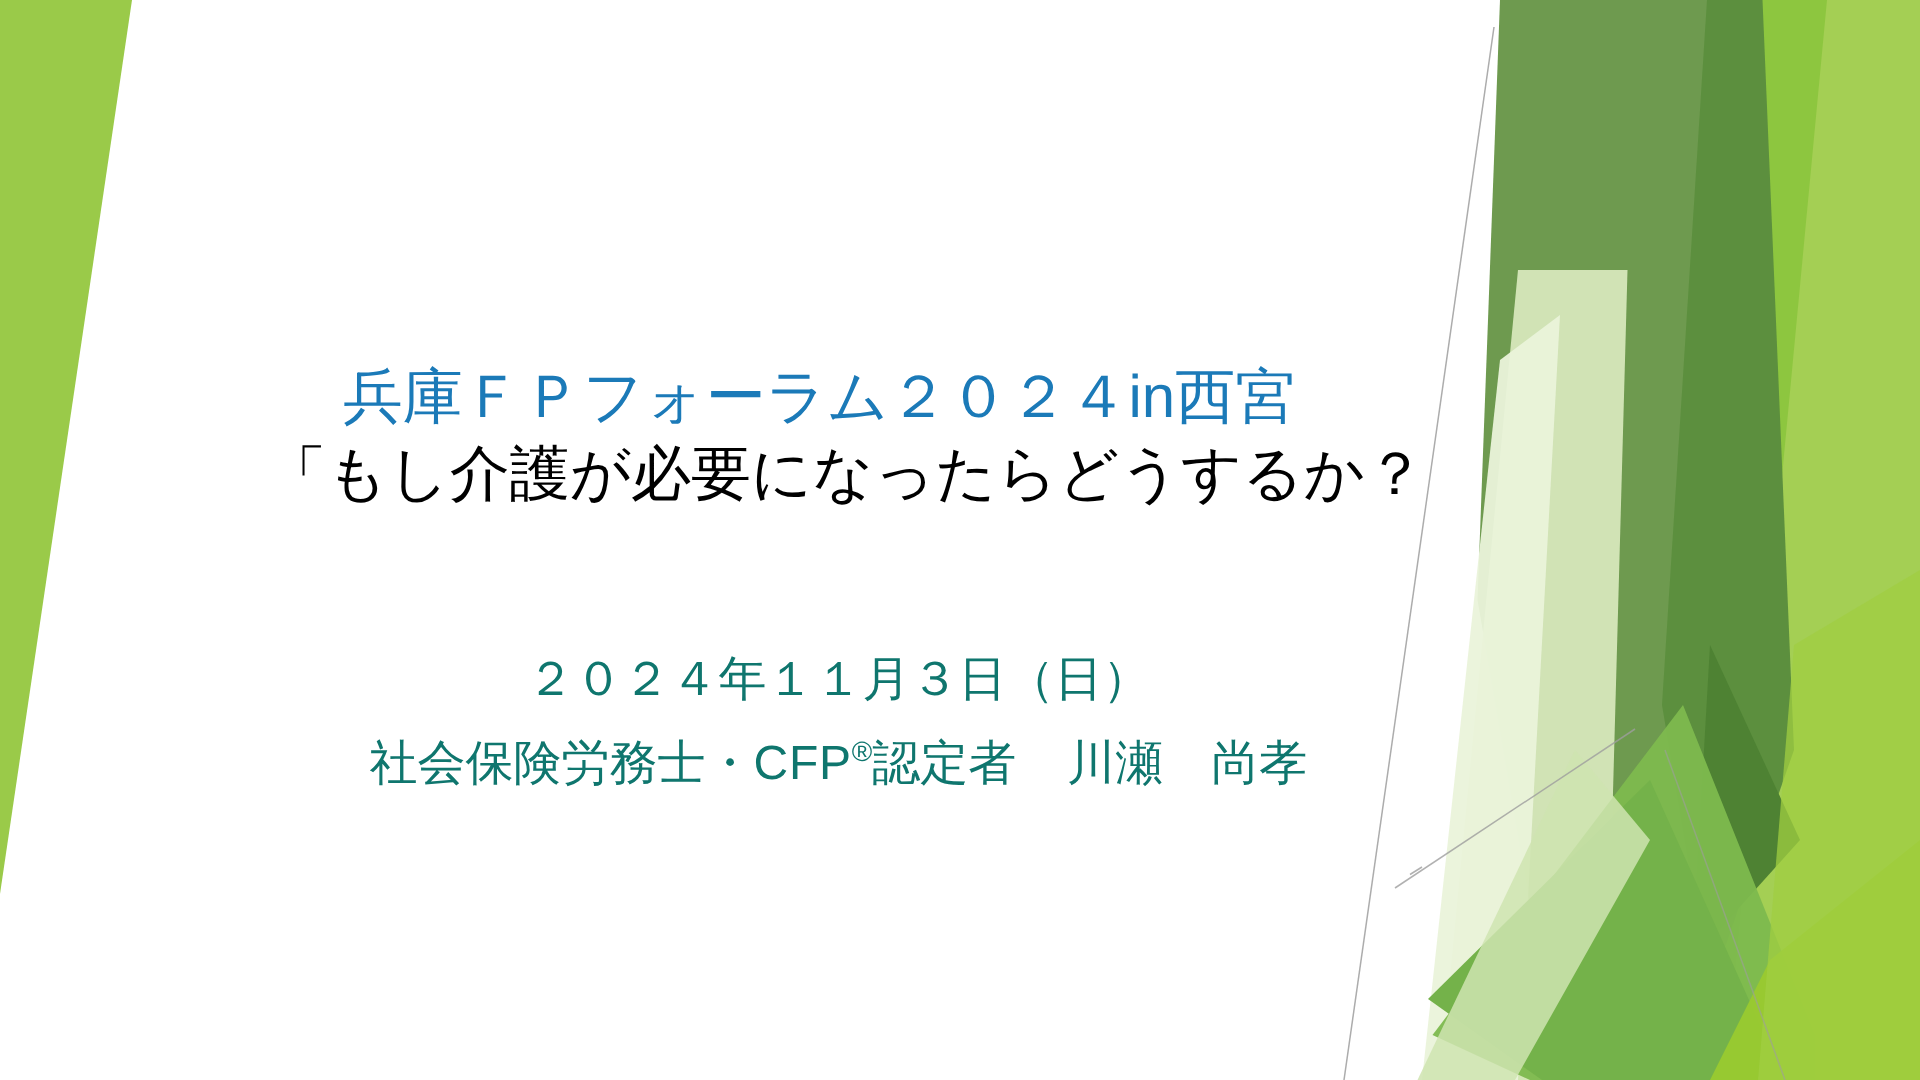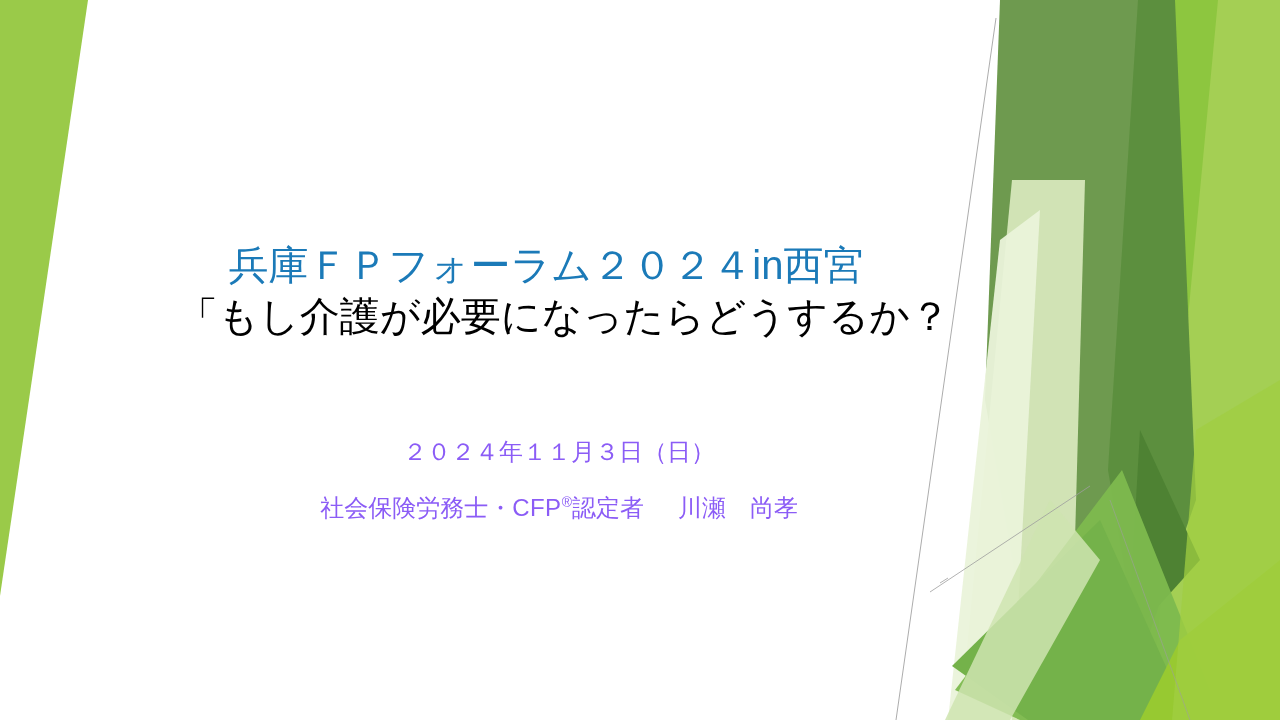--- a/index.html
+++ b/index.html
@@ -54,22 +54,22 @@
   }
   .subtitle-block {
     position: absolute;
     left: 0;
     top: 424px;
     width: 1118px;
     text-align: center;
   }
   .subtitle-line {
     display: block;
-    color: #8b5cf6;
-    font-size: 24px;
+    color: #0f766e;
+    font-size: 32px;
     line-height: 56px;
     font-weight: 400;
     white-space: nowrap;
   }
   .cfp-mark {
     font-family: "Liberation Sans", "DejaVu Sans", sans-serif;
     letter-spacing: 0.5px;
   }
   .reg-mark {
     font-size: 0.58em;

